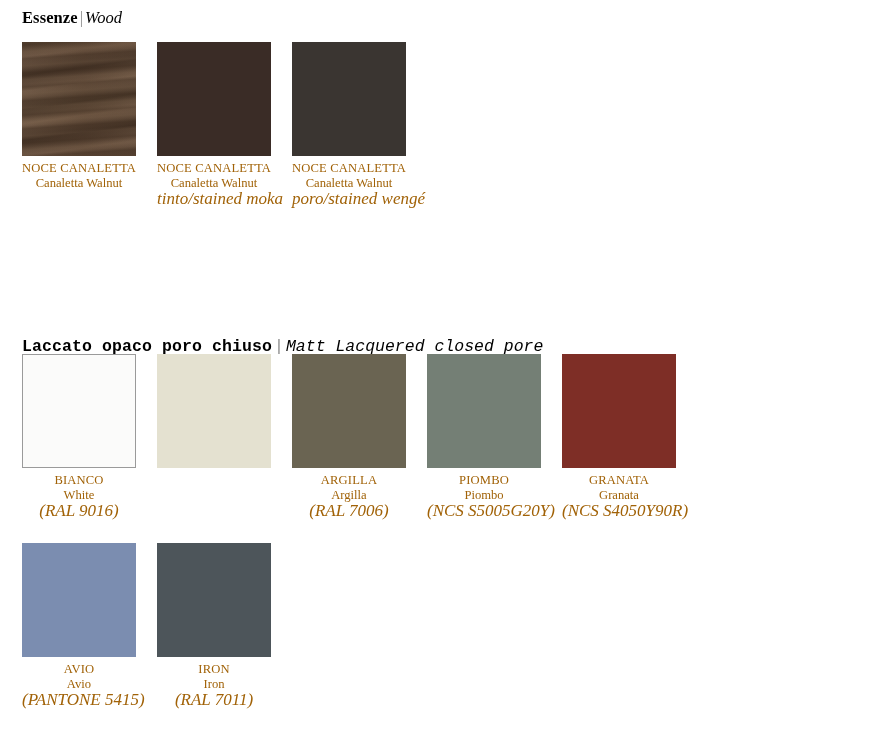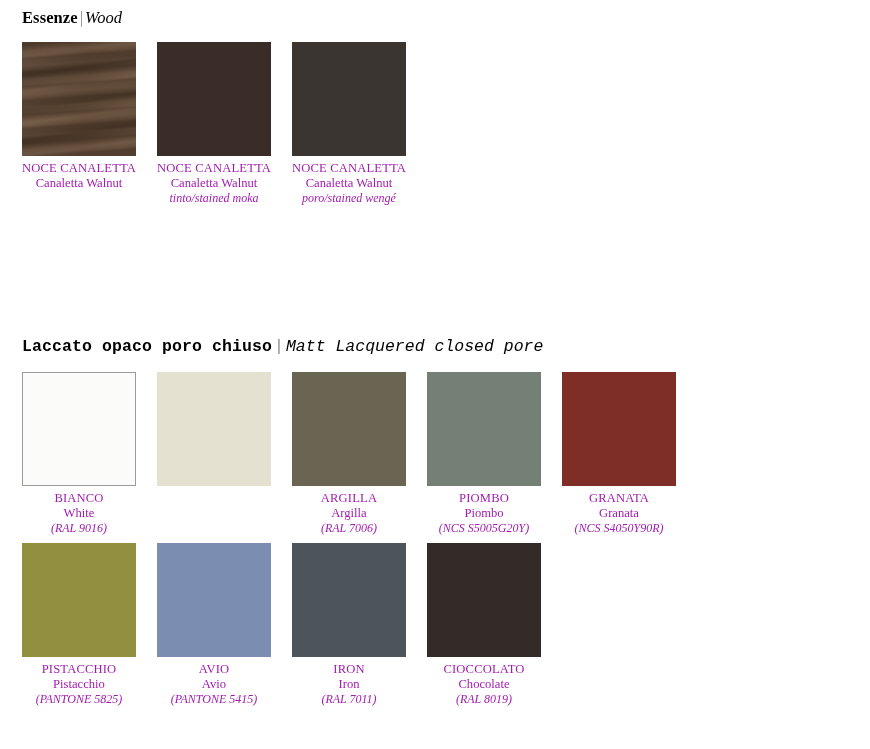--- a/index.html
+++ b/index.html
@@ -49,21 +49,21 @@
 
   
   .grid {
     position: absolute;
     left: 22px;
     display: grid;
     grid-template-columns: repeat(6, 114px);
     column-gap: 21px;
   }
   #grid-wood   { top: 42px; }
-  #grid-lacq-1 { top: 372px; }
+  #grid-lacq-1 { top: 354px; }
   #grid-lacq-2 { top: 543px; }
 
   .cell {
     width: 114px;
   }
 
   .swatch {
     width: 114px;
     height: 114px;
     display: block;
@@ -98,40 +98,40 @@
         rgba(68,50,36,0.80) 100%),
       linear-gradient(90deg,
         rgba(255,255,255,0.05) 0%,
         rgba(0,0,0,0.05) 55%,
         rgba(255,255,255,0.04) 100%);
   }
 
   
   .caption {
     text-align: center;
-    color: #a21caf;
+    color: #a16207;
     margin-top: 5px;
   }
   .cap-it {
     display: block;
     font-size: 12.6px;
     line-height: 15px;
     letter-spacing: 0.15px;
     white-space: nowrap;
   }
   .cap-en {
     display: block;
     font-size: 12.6px;
     line-height: 15px;
     white-space: nowrap;
     text-align: center;
   }
   .cap-note {
     display: block;
-    font-size: 12px;
+    font-size: 17px;
     line-height: 15px;
     font-style: italic;
     white-space: nowrap;
   }
   .cap-note:empty { display: none; }
 </style>
 </head>
 <body>
 
 <div class="page">
@@ -215,51 +215,35 @@
         <span class="cap-it">GRANATA</span>
         <span class="cap-en">Granata</span>
         <span class="cap-note">(NCS S4050Y90R)</span>
       </div>
     </div>
 
   </div>
 
   <div class="grid" id="grid-lacq-2">
 
-    <div class="cell">
-      <span class="swatch" style="background:#92903E"></span>
-      <div class="caption">
-        <span class="cap-it">PISTACCHIO</span>
-        <span class="cap-en">Pistacchio</span>
-        <span class="cap-note">(PANTONE 5825)</span>
-      </div>
-    </div>
 
     <div class="cell">
       <span class="swatch" style="background:#7B8DB0"></span>
       <div class="caption">
         <span class="cap-it">AVIO</span>
         <span class="cap-en">Avio</span>
         <span class="cap-note">(PANTONE 5415)</span>
       </div>
     </div>
 
     <div class="cell">
       <span class="swatch" style="background:#4D555A"></span>
       <div class="caption">
         <span class="cap-it">IRON</span>
         <span class="cap-en">Iron</span>
         <span class="cap-note">(RAL 7011)</span>
       </div>
     </div>
 
-    <div class="cell">
-      <span class="swatch" style="background:#332B28"></span>
-      <div class="caption">
-        <span class="cap-it">CIOCCOLATO</span>
-        <span class="cap-en">Chocolate</span>
-        <span class="cap-note">(RAL 8019)</span>
-      </div>
-    </div>
 
   </div>
 
 </div>
 
 </body></html>

